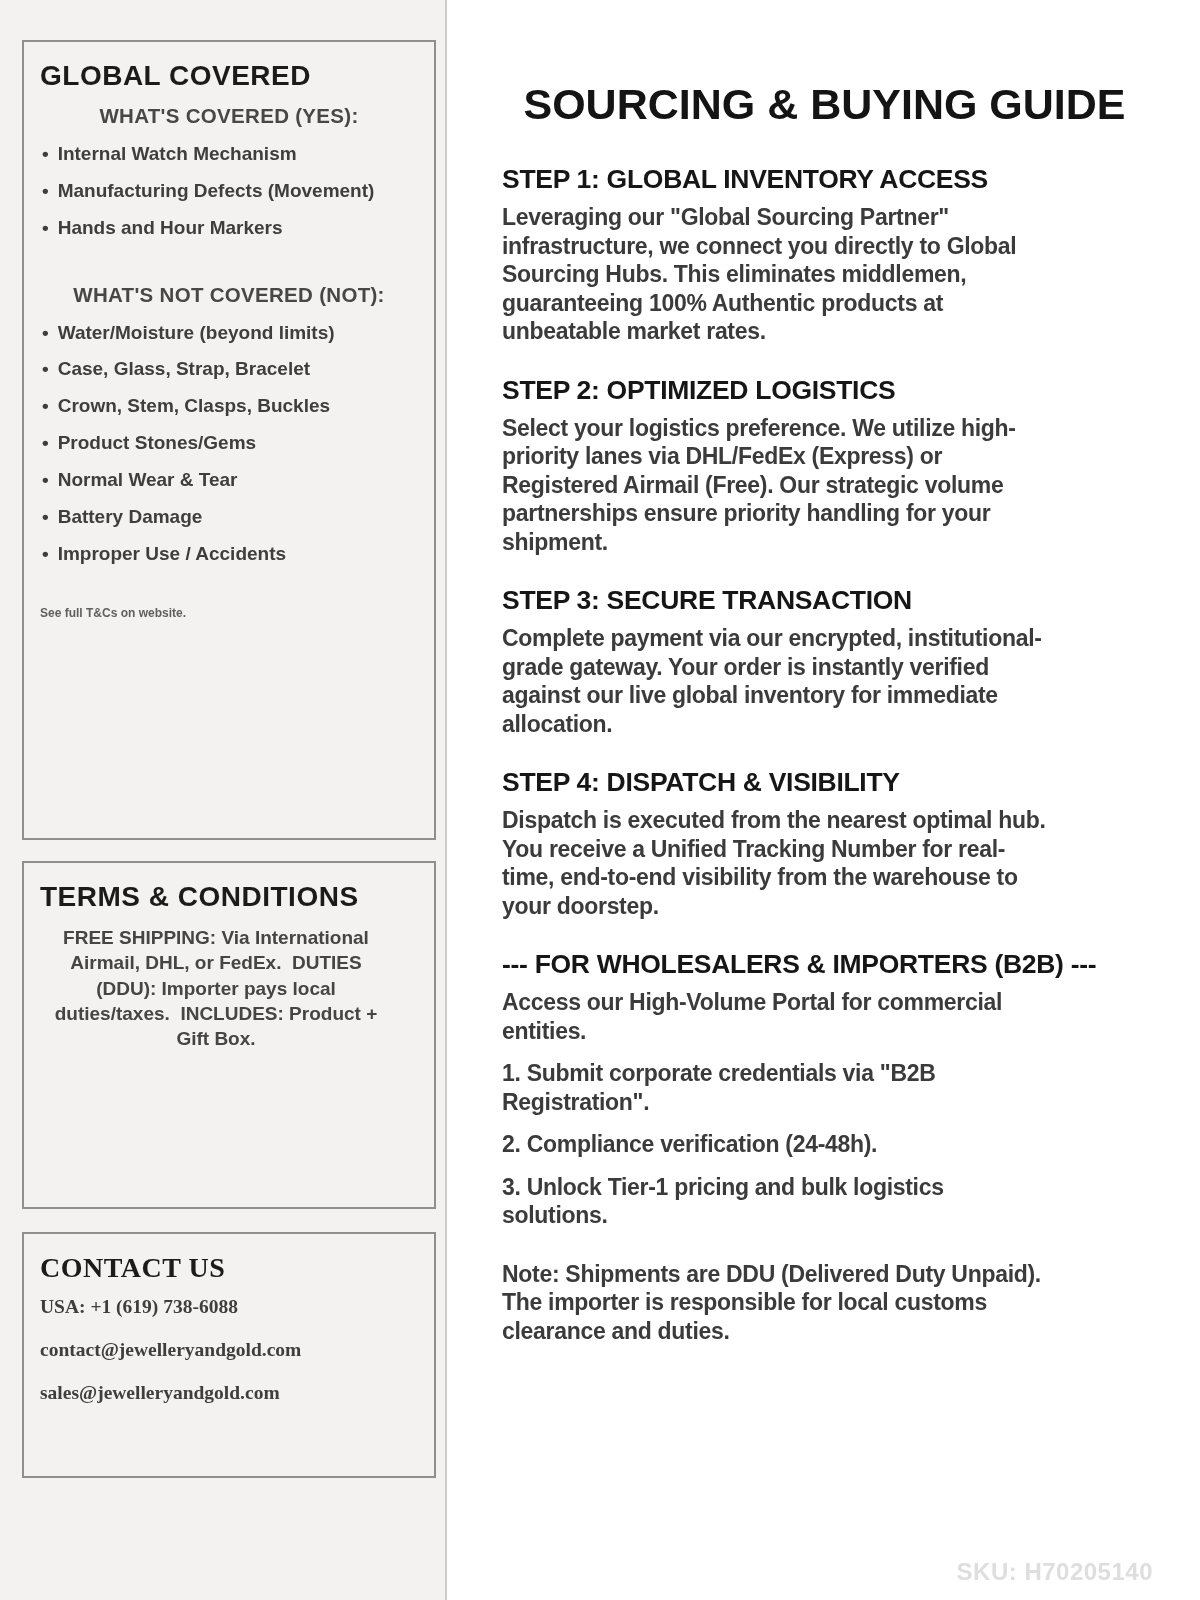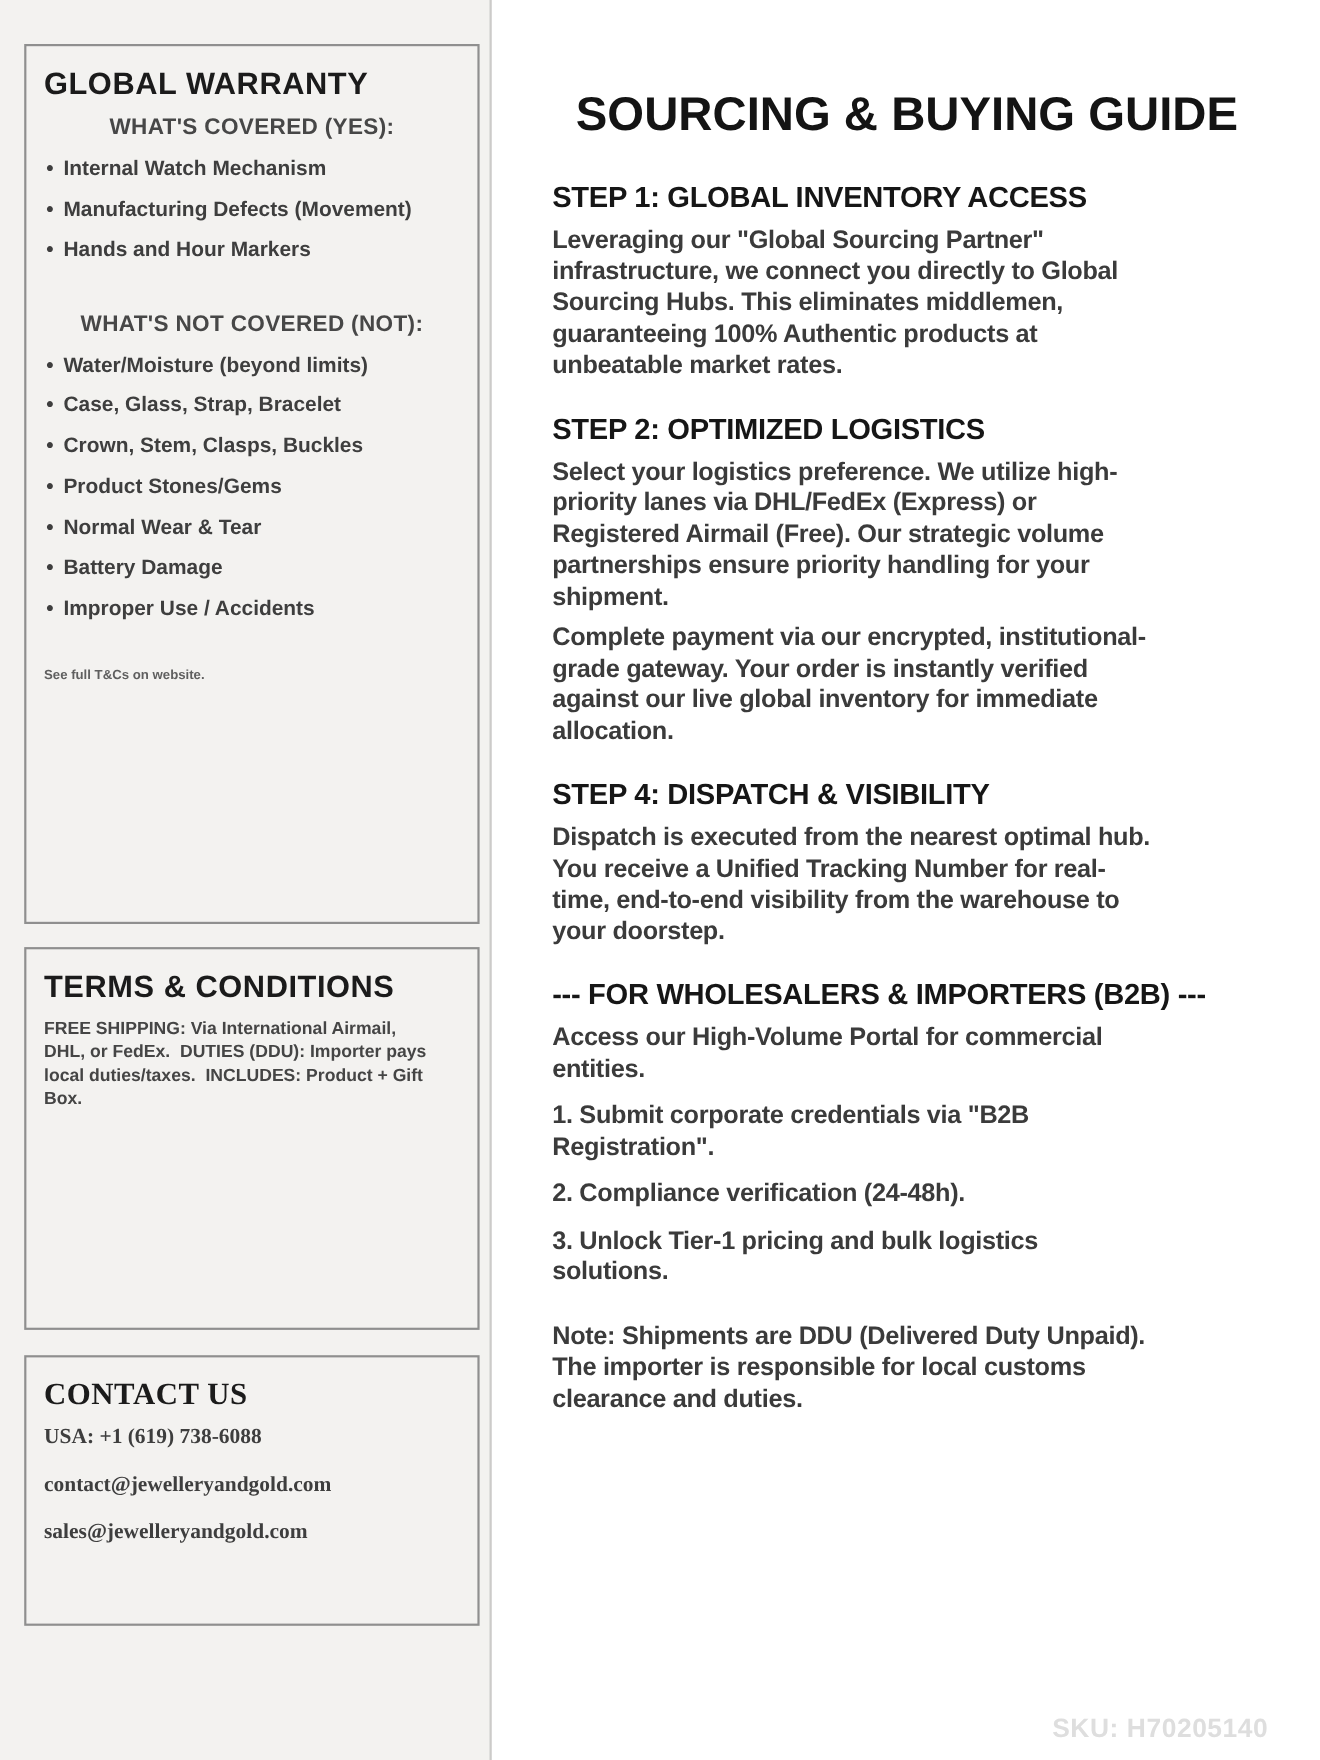--- a/index.html
+++ b/index.html
@@ -42,22 +42,22 @@
     font-size:19px; font-weight:700; line-height:1.15;
   }
   .bullet-item::before {
     content:"•"; font-size:19px; color:#3e3e3e;
     margin-right:9px; margin-left:2px;
   }
   .side-footnote {
     margin-top:42px; font-size:12px; font-weight:700; color:#5f5f5f;
   }
   .terms-body {
-    font-size:16px; font-weight:700; color:#454545;
-    line-height:1.33; white-space:pre-wrap; width:352px;
+    font-size:19px; font-weight:700; color:#454545;
+    line-height:1.33; white-space:pre-wrap; width:352px;text-align:center;
   }
   .contact-line {
     font-size:19.5px; font-weight:700; color:#3e3e3e;
     margin-bottom:21px;
   }
   
   .main {
     position:absolute; left:449px; top:0; width:751px; height:1600px;
     background:#ffffff;
   }
@@ -86,21 +86,21 @@
   }
 </style>
 </head>
 <body>
 
 <div class="page">
 
   <div class="sidebar">
 
     <div class="side-box box-warranty">
-      <div class="side-title">GLOBAL WARRANTY</div>
+      <div class="side-title">GLOBAL COVERED</div>
       <div class="side-subhead">WHAT'S COVERED (YES):</div>
       <div class="bullet-item">
           <span>Internal Watch Mechanism</span>
         </div>
       <div class="bullet-item">
           <span>Manufacturing Defects (Movement)</span>
         </div>
       <div class="bullet-item">
           <span>Hands and Hour Markers</span>
         </div>
@@ -146,20 +146,21 @@
   <div class="main">
     <div class="main-title">SOURCING &amp; BUYING GUIDE</div>
 
     <div class="content">
       <div class="step-heading">STEP 1: GLOBAL INVENTORY ACCESS</div>
       <div class="step-body">Leveraging our "Global Sourcing Partner" infrastructure, we connect you directly to Global Sourcing Hubs. This eliminates middlemen, guaranteeing 100% Authentic products at unbeatable market rates.</div>
 
       <div class="step-heading">STEP 2: OPTIMIZED LOGISTICS</div>
       <div class="step-body">Select your logistics preference. We utilize high-priority lanes via DHL/FedEx (Express) or Registered Airmail (Free). Our strategic volume partnerships ensure priority handling for your shipment.</div>
 
+      <div class="step-heading">STEP 3: SECURE TRANSACTION</div>
       <div class="step-body">Complete payment via our encrypted, institutional-grade gateway. Your order is instantly verified against our live global inventory for immediate allocation.</div>
 
       <div class="step-heading">STEP 4: DISPATCH &amp; VISIBILITY</div>
       <div class="step-body">Dispatch is executed from the nearest optimal hub. You receive a Unified Tracking Number for real-time, end-to-end visibility from the warehouse to your doorstep.</div>
 
       <div class="step-heading">--- FOR WHOLESALERS &amp; IMPORTERS (B2B) ---</div>
       <div class="step-body">Access our High-Volume Portal for commercial entities.</div>
       <div class="step-body b2b-item">1. Submit corporate credentials via "B2B Registration".</div>
       <div class="step-body b2b-item">2. Compliance verification (24-48h).</div>
       <div class="step-body b2b-item">3. Unlock Tier-1 pricing and bulk logistics solutions.</div>

